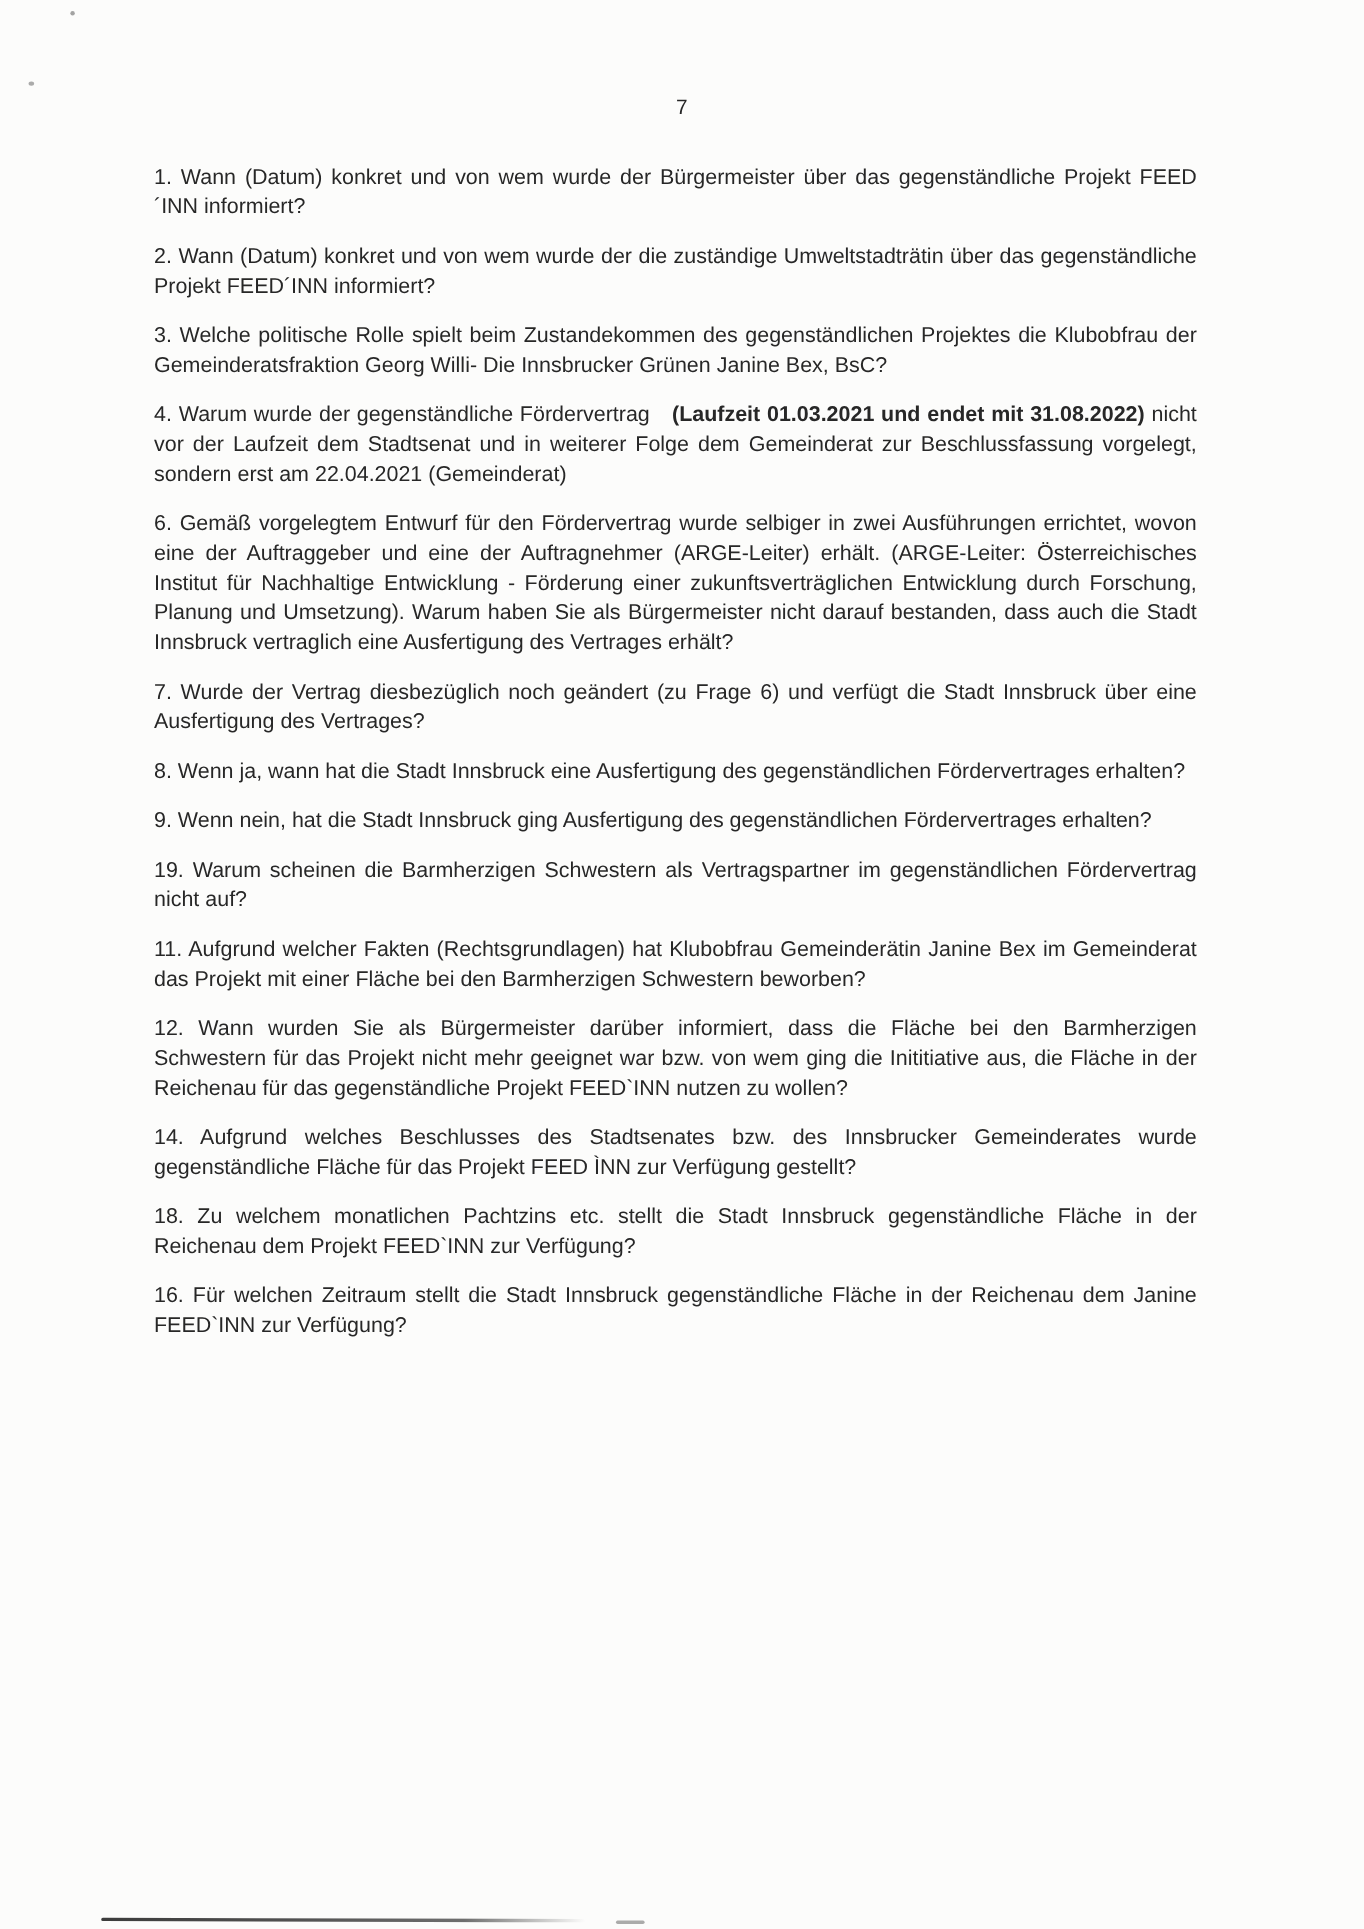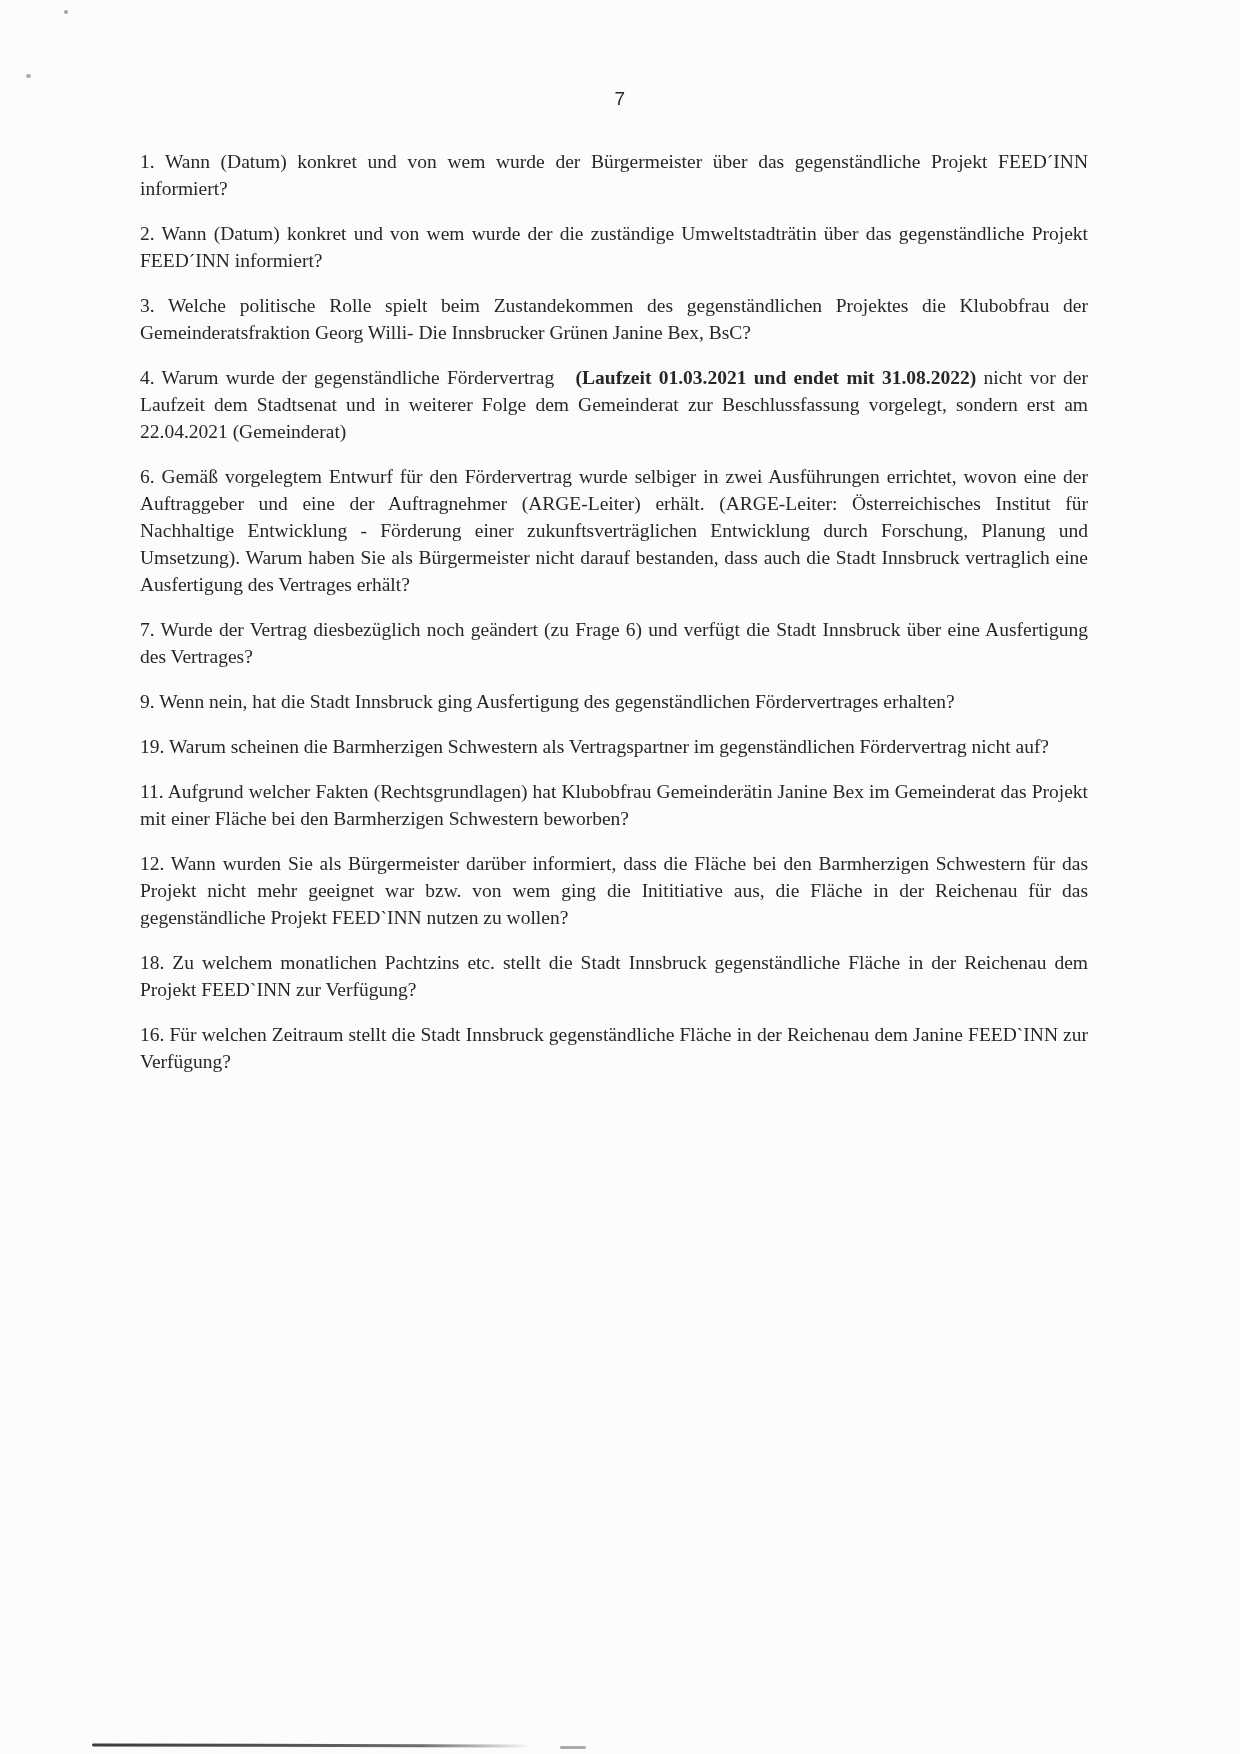--- a/index.html
+++ b/index.html
@@ -25,21 +25,20 @@
     letter-spacing: 0.5px;
   }
   .content {
     margin: 38px 152px 0 140px;
     font-size: 19.5px;
     line-height: 27px;
   }
   .question {
     text-align: justify;
     margin: 0 0 18px 0;
-    font-family: Liberation Serif, serif;
   }
   .q-num {
     white-space: pre;
   }
   .bold {
     font-weight: bold;
     margin-left: 14px;
   }
   
   .artifact {
@@ -65,24 +64,26 @@
   <div class="page-number">7</div>
 
   <div class="content">
 
   <p class="question"><span class="q-num">1. </span><span>Wann (Datum) konkret und von wem wurde der Bürgermeister über das gegenständliche Projekt FEED´INN informiert?</span></p>
       <p class="question"><span class="q-num">2. </span><span>Wann (Datum) konkret und von wem wurde der die zuständige Umweltstadträtin über das gegenständliche Projekt FEED´INN informiert?</span></p>
       <p class="question"><span class="q-num">3. </span><span>Welche politische Rolle spielt beim Zustandekommen des gegenständlichen Projektes die Klubobfrau der Gemeinderatsfraktion Georg Willi- Die Innsbrucker Grünen Janine Bex, BsC?</span></p>
       <p class="question"><span class="q-num">4. </span><span>Warum wurde der gegenständliche Fördervertrag </span><span class="bold">(Laufzeit 01.03.2021 und endet mit 31.08.2022)</span><span> nicht vor der Laufzeit dem Stadtsenat und in weiterer Folge dem Gemeinderat zur Beschlussfassung vorgelegt, sondern erst am 22.04.2021 (Gemeinderat)</span></p>
       <p class="question"><span class="q-num">6. </span><span>Gemäß vorgelegtem Entwurf für den Fördervertrag wurde selbiger in zwei Ausführungen errichtet, wovon eine der Auftraggeber und eine der Auftragnehmer (ARGE-Leiter) erhält. (ARGE-Leiter: Österreichisches Institut für Nachhaltige Entwicklung - Förderung einer zukunftsverträglichen Entwicklung durch Forschung, Planung und Umsetzung). Warum haben Sie als Bürgermeister nicht darauf bestanden, dass auch die Stadt Innsbruck vertraglich eine Ausfertigung des Vertrages erhält?</span></p>
       <p class="question"><span class="q-num">7. </span><span>Wurde der Vertrag diesbezüglich noch geändert (zu Frage 6) und verfügt die Stadt Innsbruck über eine Ausfertigung des Vertrages?</span></p>
+      <p class="question"><span class="q-num">8. </span><span>Wenn ja, wann hat die Stadt Innsbruck eine Ausfertigung des gegenständlichen Fördervertrages erhalten?</span></p>
       <p class="question"><span class="q-num">9. </span><span>Wenn nein, hat die Stadt Innsbruck ging Ausfertigung des gegenständlichen Fördervertrages erhalten?</span></p>
       <p class="question"><span class="q-num">19. </span><span>Warum scheinen die Barmherzigen Schwestern als Vertragspartner im gegenständlichen Fördervertrag nicht auf?</span></p>
       <p class="question"><span class="q-num">11. </span><span>Aufgrund welcher Fakten (Rechtsgrundlagen) hat Klubobfrau Gemeinderätin Janine Bex im Gemeinderat das Projekt mit einer Fläche bei den Barmherzigen Schwestern beworben?</span></p>
       <p class="question"><span class="q-num">12. </span><span>Wann wurden Sie als Bürgermeister darüber informiert, dass die Fläche bei den Barmherzigen Schwestern für das Projekt nicht mehr geeignet war bzw. von wem ging die Inititiative aus, die Fläche in der Reichenau für das gegenständliche Projekt FEED`INN nutzen zu wollen?</span></p>
+      <p class="question"><span class="q-num">14. </span><span>Aufgrund welches Beschlusses des Stadtsenates bzw. des Innsbrucker Gemeinderates wurde gegenständliche Fläche für das Projekt FEED ÌNN zur Verfügung gestellt?</span></p>
       <p class="question"><span class="q-num">18. </span><span>Zu welchem monatlichen Pachtzins etc. stellt die Stadt Innsbruck gegenständliche Fläche in der Reichenau dem Projekt FEED`INN zur Verfügung?</span></p>
       <p class="question"><span class="q-num">16. </span><span>Für welchen Zeitraum stellt die Stadt Innsbruck gegenständliche Fläche in der Reichenau dem Janine FEED`INN zur Verfügung?</span></p>
     </div>
 
   <span class="artifact speck-1"></span>
   <span class="artifact speck-2"></span>
   <span class="artifact edge-line"></span>
   <span class="artifact edge-dot"></span>
 
 </div>

